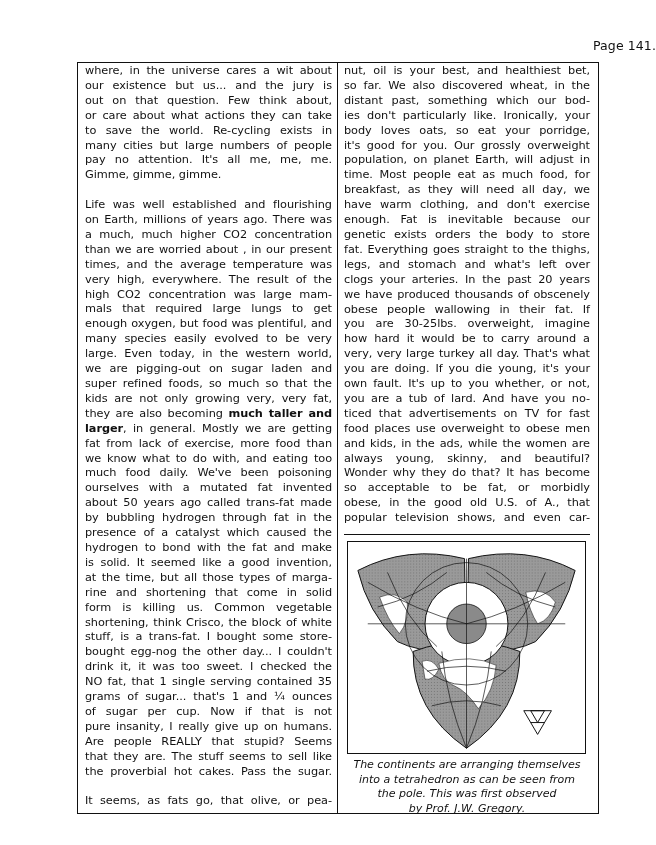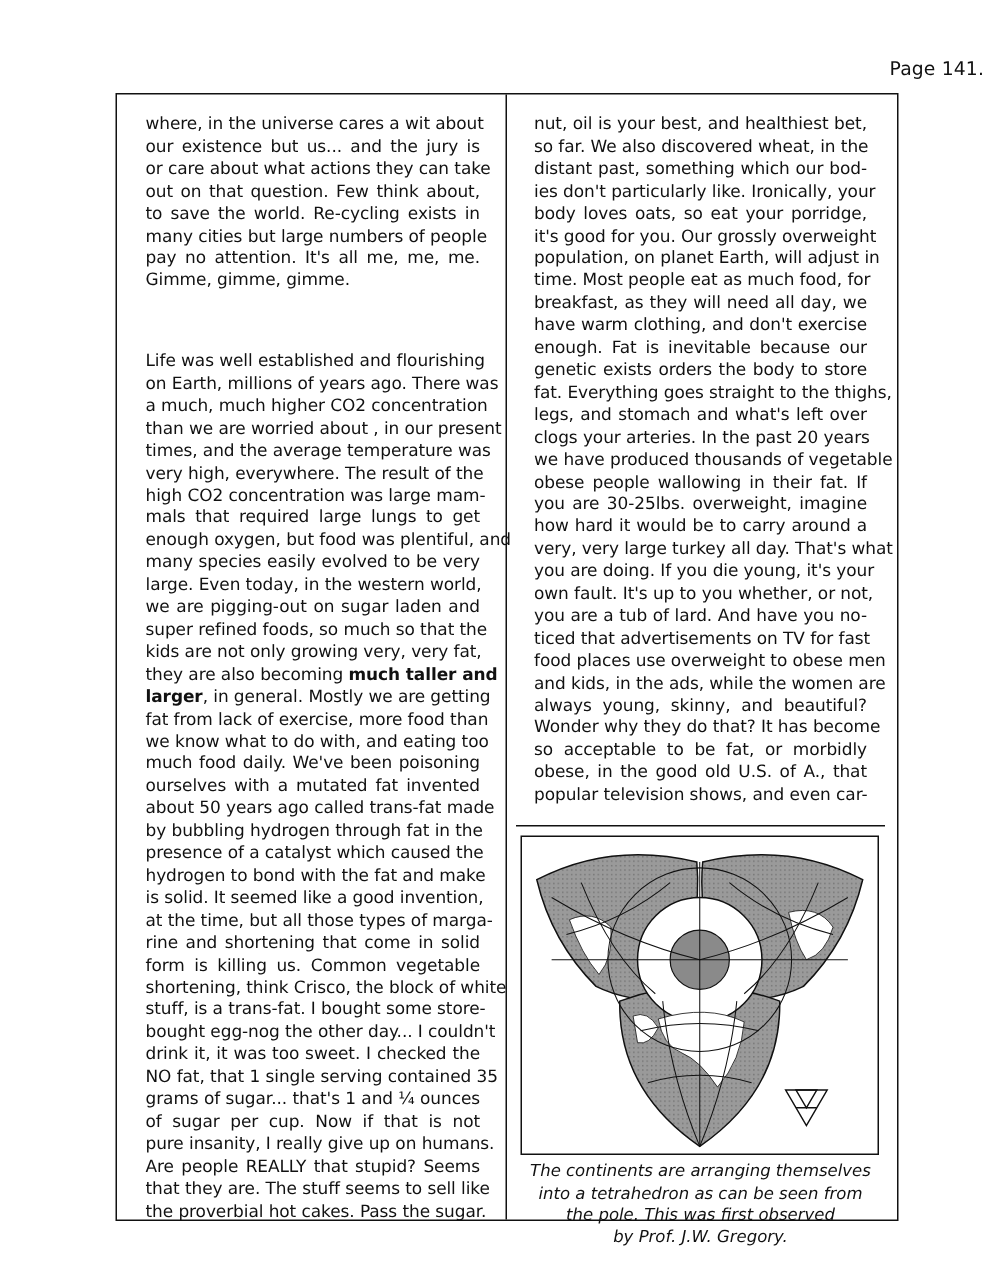--- a/index.html
+++ b/index.html
@@ -5,21 +5,21 @@
     html, body { margin: 0; padding: 0; background: #ffffff; }
     body { width: 656px; height: 845px; position: relative; overflow: hidden;
            font-family: "DejaVu Sans", sans-serif; color: #111; }
     .page-header { position: absolute; top: 38px; left: 0; width: 656px; text-align: right;
                    font-size: 12.5px; letter-spacing: 0.1px; }
     .frame { position: absolute; left: 77px; top: 62px; width: 522px; height: 752px;
              border: 1.6px solid #111; box-sizing: border-box; }
     .col { position: absolute; top: 0; bottom: 0; box-sizing: border-box; }
     .col-left { left: 0; width: 260px; padding: 1px 5px 0 7px; border-right: 1.6px solid #111; }
     .col-right { left: 260px; width: 259px; padding: 1px 7px 0 6px; }
-    p { margin: 12px; font-size: 11.3px; line-height: 14.9px; text-align: justify;
+    p { margin: 0; font-size: 11.3px; line-height: 14.9px; text-align: justify;
         text-align-last: justify; letter-spacing: -0.05px; word-spacing: 0px; }
     p .line { display: block; text-align: justify; text-align-last: justify; white-space: nowrap; }
     .para-gap { height: 14.9px; }
     .line.last { text-align-last: left; }
     .bold { font-weight: bold; }
     .rule { border-top: 1.6px solid #111; margin: 8px 0 6px 0; }
     .figure { margin: 0 4px 0 3px; height: 213px; border: 1.5px solid #111; position: relative; box-sizing: border-box; }
     .figure svg { position: absolute; left: 0; top: 0; width: 100%; height: 100%; }
     .caption { margin-top: 4px; font-style: italic; font-size: 11px; line-height: 14.6px; text-align: center; }
     .caption span { display: block; }
@@ -27,22 +27,22 @@
 </head>
 <body>
 
 <div class="page-header">Page 141.</div>
 
 <div class="frame">
   <div class="col col-left">
     <p>
       <span class="line">where,  in the universe cares a wit  about</span>
       <span class="line">our   existence   but   us... and the jury is</span>
+      <span class="line">out   on that question.   Few think about,</span>
       <span class="line">or care about what actions they can take</span>
-      <span class="line">out   on that question.   Few think about,</span>
       <span class="line">to save the world.   Re-cycling exists in</span>
       <span class="line">many cities but large numbers of people</span>
       <span class="line">pay no attention.   It's all me, me, me.</span>
       <span class="line last">Gimme, gimme, gimme.</span>
     </p>
     <div class="para-gap"></div>
     <p>
       <span class="line">Life was well established and flourishing</span>
       <span class="line">on Earth, millions  of years ago. There was</span>
       <span class="line">a much, much  higher CO2 concentration</span>
@@ -99,21 +99,21 @@
       <span class="line">it's good for you.  Our  grossly overweight</span>
       <span class="line">population, on planet Earth, will adjust in</span>
       <span class="line">time.  Most people eat  as much food,  for</span>
       <span class="line">breakfast,  as  they  will  need  all  day,  we</span>
       <span class="line">have warm clothing, and don't exercise</span>
       <span class="line">enough.   Fat is inevitable because our</span>
       <span class="line">genetic exists orders the body to store</span>
       <span class="line">fat.  Everything goes straight to the thighs,</span>
       <span class="line">legs,  and  stomach  and  what's  left  over</span>
       <span class="line">clogs your arteries.  In the past 20 years</span>
-      <span class="line">we have produced thousands of vegetable</span>
+      <span class="line">we have produced thousands of obscenely</span>
       <span class="line">obese  people  wallowing  in  their  fat.   If</span>
       <span class="line">you  are  30-25lbs.  overweight,  imagine</span>
       <span class="line">how hard it would be to carry around a</span>
       <span class="line">very, very large turkey all day.  That's what</span>
       <span class="line">you are doing.  If you die young, it's your</span>
       <span class="line">own fault.  It's up to you whether, or not,</span>
       <span class="line">you are a tub of lard.  And have you no-</span>
       <span class="line">ticed that  advertisements on TV  for fast</span>
       <span class="line">food places use overweight  to obese men</span>
       <span class="line">and kids, in the ads, while the women are</span>

